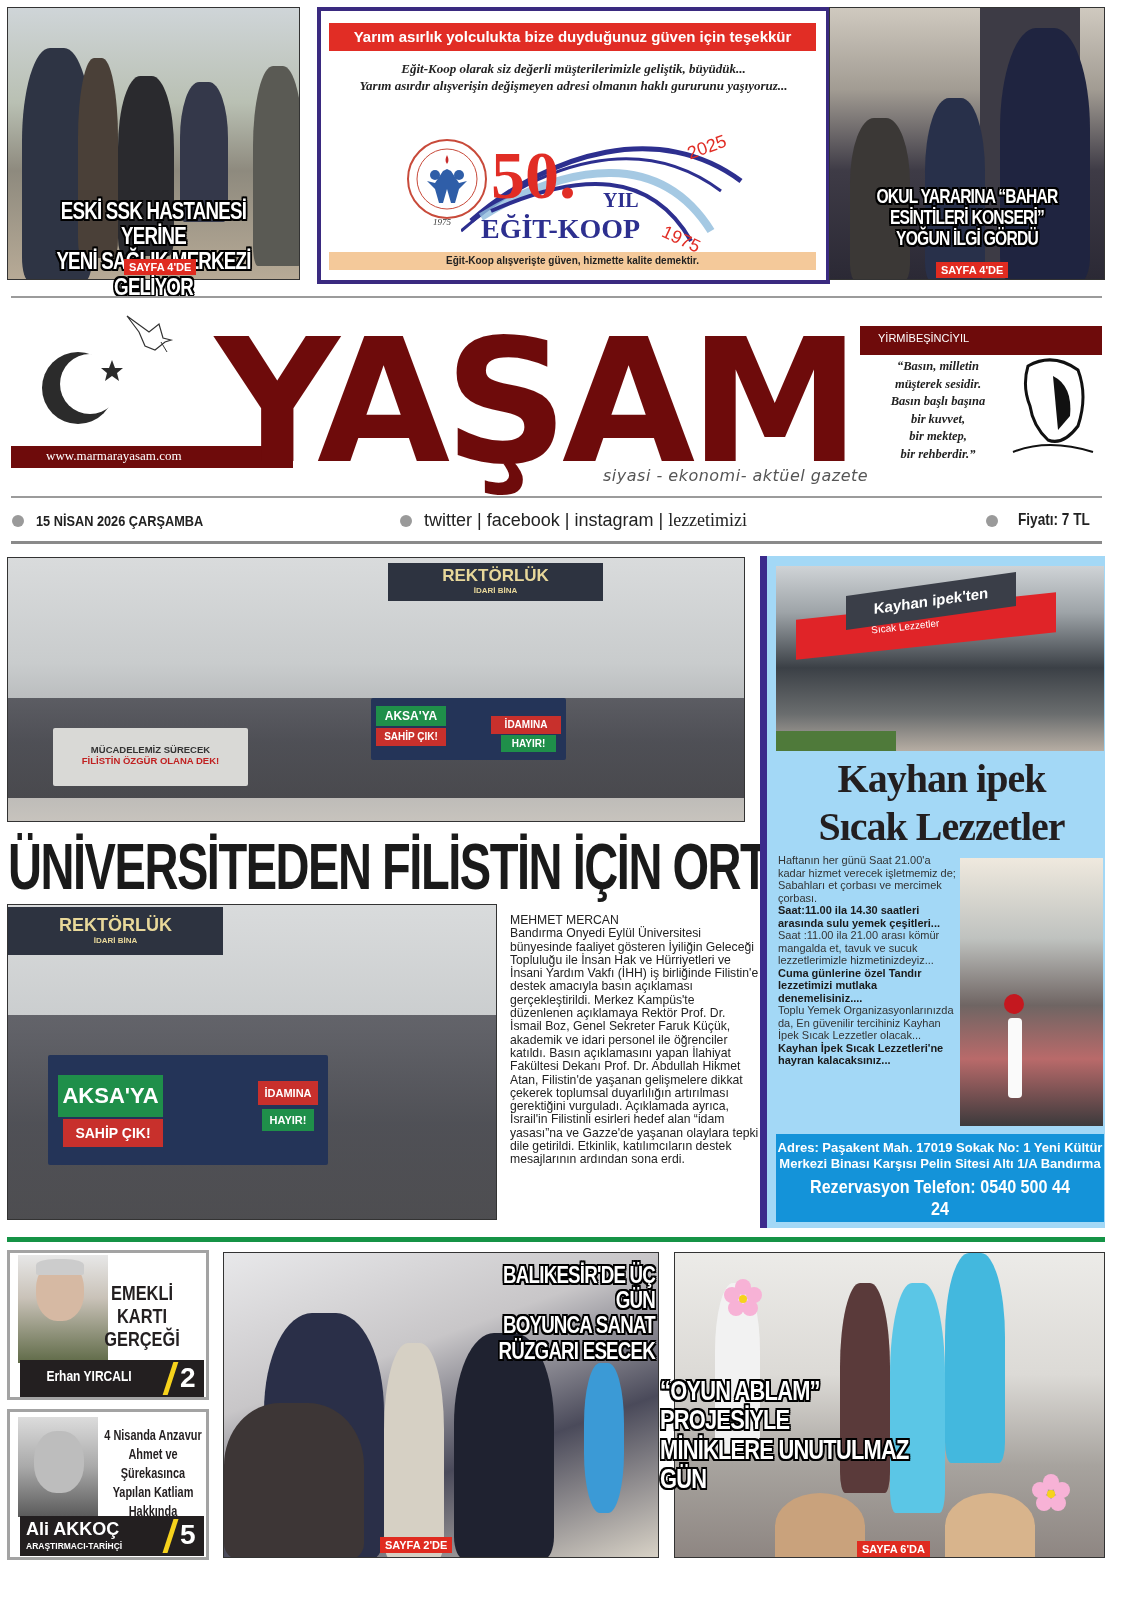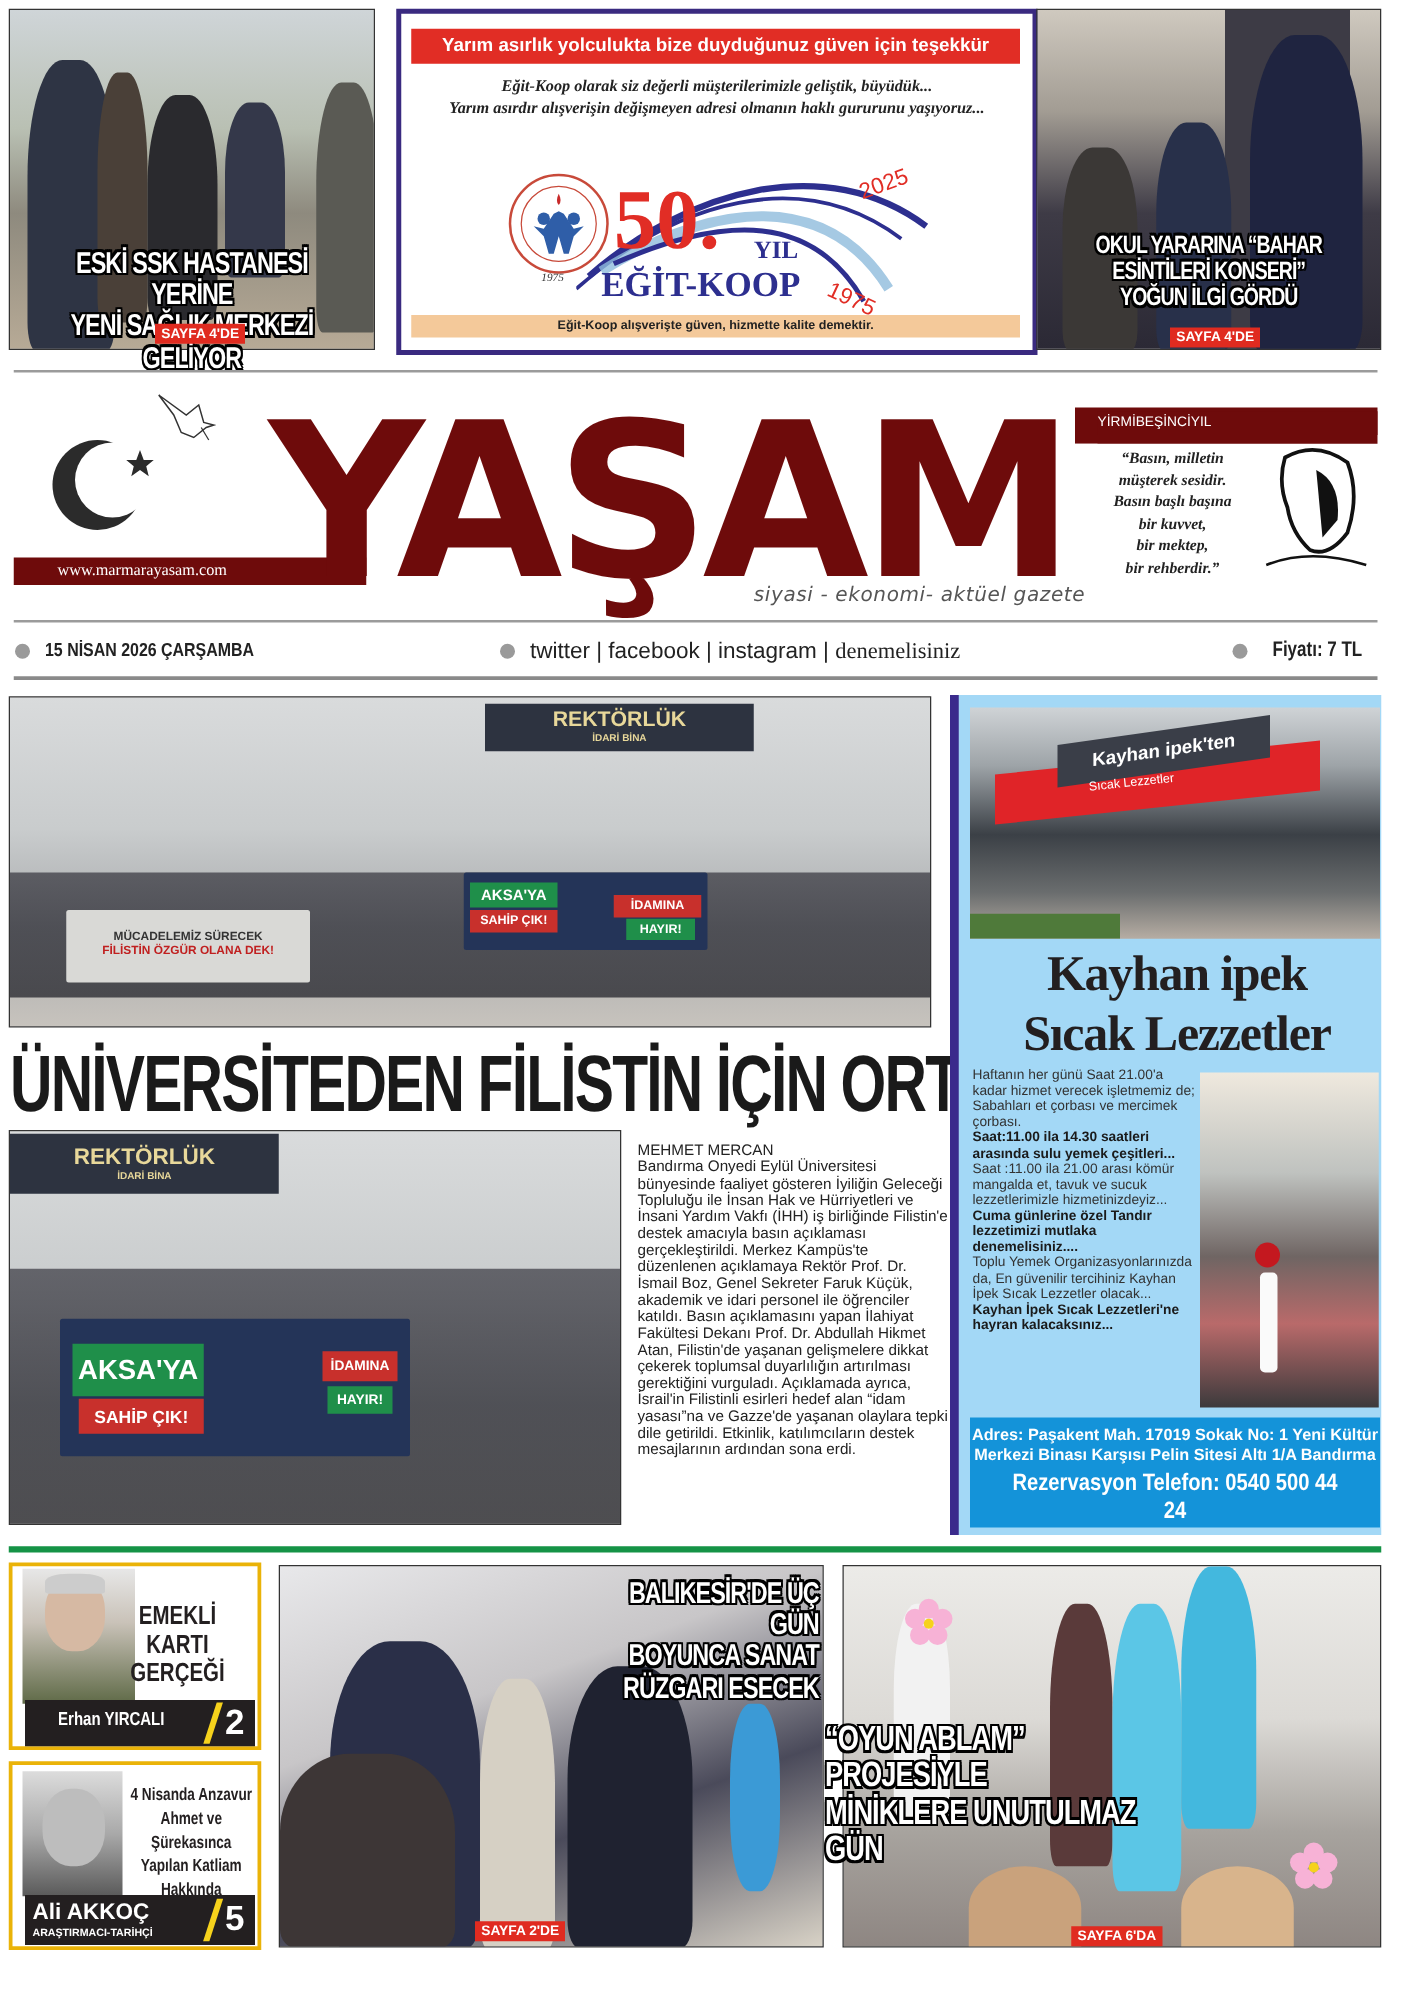--- a/index.html
+++ b/index.html
@@ -63,21 +63,21 @@
   .rest-title { position: absolute; left: 12px; width: 325px; text-align: center; font-family: Liberation Serif, serif; font-weight: 700; color: #231f20; font-size: 40px; letter-spacing: -1px; line-height: 1; }
   .rest-text { position: absolute; left: 11px; top: 298px; width: 178px; font-size: 11px; line-height: 12.5px; color: #333; }
   .rest-text b { color: #1a1a1a; }
   .rest-addr { position: absolute; left: 9px; top: 578px; width: 328px; height: 88px; background: #1493d9; color: #fff; text-align: center; }
   .rest-addr .a { font-weight: 700; font-size: 13px; line-height: 16px; padding-top: 6px; }
   .rest-addr .t { font-weight: 700; font-size: 19px; margin-top: 4px; transform: scaleX(0.85); }
 
   .green-rule { position: absolute; left: 7px; top: 1237px; width: 1098px; height: 5px; background: #159346; }
 
   
-  .colbox { position: absolute; border: 3px solid #eab308; background: #fff; }
+  .colbox { position: absolute; border: 3px solid #a3a3a3; background: #fff; }
   .col-name-bar { position: absolute; background: #231f20; color: #fff; }
   .slash { position: absolute; width: 5px; background: #f6d21c; transform: skewX(-18deg); }
   .col-title { position: absolute; font-weight: 700; text-align: center; color: #231f20; transform: scaleX(0.78); transform-origin: center; line-height: 1.1; }
 </style>
 </head>
 <body>
 
 <div>
   <div class="photo ph-street" style="left:7px;top:7px;width:293px;height:273px;">
     <div class="fig" style="left:14px;top:40px;width:70px;height:233px;background:#2e3444;"></div>
@@ -172,21 +172,21 @@
   <div class="tagline">siyasi - ekonomi- aktüel gazete</div>
 </div>
 
 <div class="rule" style="left:11px;top:496px;width:1091px;"></div>
 <div>
   <div class="infobar-dot" style="left:12px;top:515px;"></div>
   <div class="date">15 NİSAN 2026 ÇARŞAMBA</div>
   <div class="infobar-dot" style="left:400px;top:515px;"></div>
   <div class="social">
     <span>twitter | facebook | instagram |</span>
-    <span class="serif">denemelisiniz</span>
+    <span class="serif">lezzetimizi</span>
   </div>
   <div class="infobar-dot" style="left:986px;top:515px;"></div>
   <div class="price">Fiyatı: 7 TL</div>
 </div>
 <div class="rule" style="left:11px;top:541px;width:1091px;height:3px;background:#8a8a8a;"></div>
 
 <div>
   <div class="photo ph-campus" style="left:7px;top:557px;width:738px;height:265px;">
     <div class="abs" style="left:380px;top:5px;width:215px;height:38px;background:#2d3340;">
       <div style="color:#e8d89a;font-weight:700;font-size:17px;text-align:center;padding-top:3px;">REKTÖRLÜK</div>

